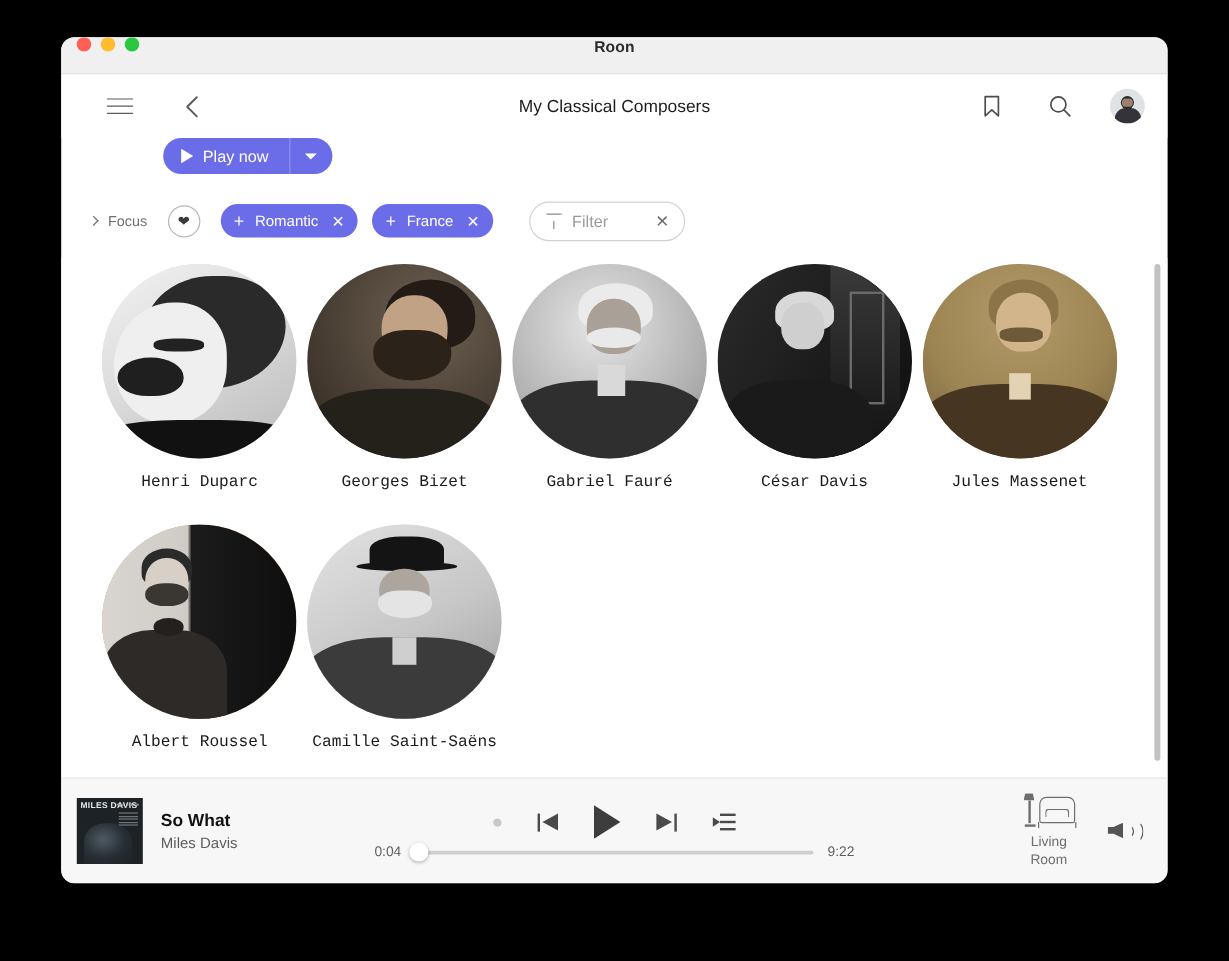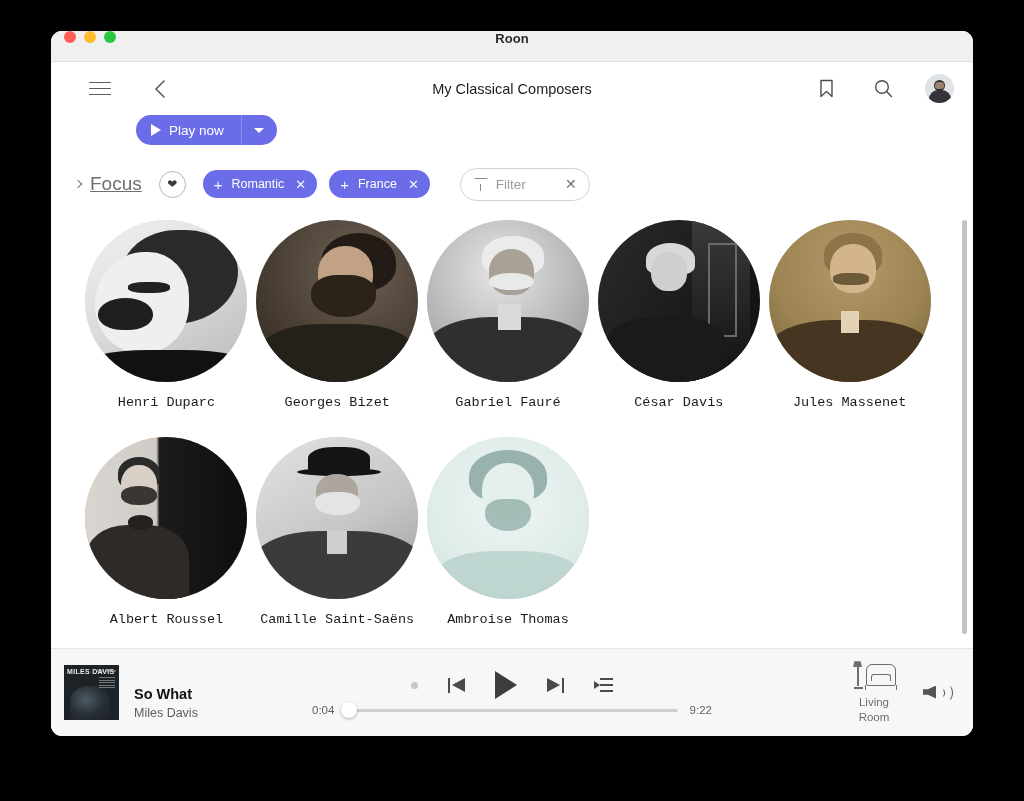--- a/index.html
+++ b/index.html
@@ -128,21 +128,21 @@
   }
 
   
   .focus-bar {
     flex: 0 0 62px; height: 62px;
     display: flex; align-items: center;
     padding: 0 22px 0 24px;
   }
   .focus-link {
     display: flex; align-items: center; gap: 9px;
-    color: #6f6f6f; font-size: 19px; cursor: pointer; text-decoration: underline;
+    color: #6f6f6f; font-size: 12px; cursor: pointer;
   }
   .chev-r {
     width: 6px; height: 6px; border-right: 1.8px solid #6f6f6f;
     border-top: 1.8px solid #6f6f6f; transform: rotate(45deg);
     margin-bottom: 0px;
   }
   .heart-btn {
     width: 27px; height: 27px; border-radius: 50%;
     border: 1.3px solid #b5b5b5; background: #fff;
     display: flex; align-items: center; justify-content: center;
@@ -230,21 +230,21 @@
   }
 
   
   .player {
     flex: 0 0 88px; height: 88px;
     background: #f7f7f8;
     border-top: 1px solid #e6e6e8;
     display: flex; align-items: center;
     position: relative;
   }
-  .np { display: flex; align-items: flex-end; gap: 15px; padding-left: 13px; width: 300px; }
+  .np { display: flex; align-items: center; gap: 15px; padding-left: 13px; width: 300px; }
   .art {
     width: 55px; height: 55px; flex: 0 0 55px;
     background: #1d2226; position: relative; overflow: hidden;
   }
   .art .ml {
     position: absolute; left: 3px; top: 3px;
     font-size: 7px; font-weight: bold; color: #e8e8e8;
     letter-spacing: .3px; font-family: "Liberation Sans", sans-serif;
   }
   .art .kb {
@@ -523,30 +523,20 @@
             <div style="position:absolute;left:32%;top:6%;width:38%;height:16%;background:#141414;border-radius:42% 42% 18% 18%;"></div>
             <div style="position:absolute;left:25%;top:19%;width:52%;height:5%;background:#141414;border-radius:50%;"></div>
             <div class="p-face" style="left:37%;top:23%;width:26%;height:22%;background:#ada69e;"></div>
             <div style="position:absolute;left:36%;top:34%;width:28%;height:14%;background:#e4e4e4;border-radius:45% 45% 55% 55%;"></div>
             <div class="p-body" style="width:104%;height:48%;background:#3b3b3b;"></div>
             <div style="position:absolute;left:44%;top:58%;width:12%;height:14%;background:#cfcfcf;"></div>
           </div>
           <div class="composer-name">Camille Saint-Saëns</div>
         </div>
 
-        <div class="card">
-          <div class="portrait">
-            <div class="bg" style="background:radial-gradient(circle at 50% 40%,#eef5f3 0%,#dfecea 60%,#cbdedb 100%)"></div>
-            <div class="p-hair" style="left:26%;top:8%;width:48%;height:32%;background:#7d9e99;border-radius:55% 55% 42% 42%;opacity:.75;"></div>
-            <div class="p-face" style="left:34%;top:16%;width:32%;height:34%;background:#e5efec;"></div>
-            <div style="position:absolute;left:36%;top:38%;width:28%;height:20%;background:#86a6a0;border-radius:45% 45% 58% 58%;opacity:.7;"></div>
-            <div class="p-body" style="width:88%;height:36%;background:#b7d0cb;opacity:.8;"></div>
-          </div>
-          <div class="composer-name">Ambroise Thomas</div>
-        </div>
 
       </div>
       <div class="scrollbar"></div>
     </div>
 
     <div class="player">
       <div class="np">
         <div class="art">
           <div class="glow"></div>
           <div class="ml">MILES DAVIS</div>

